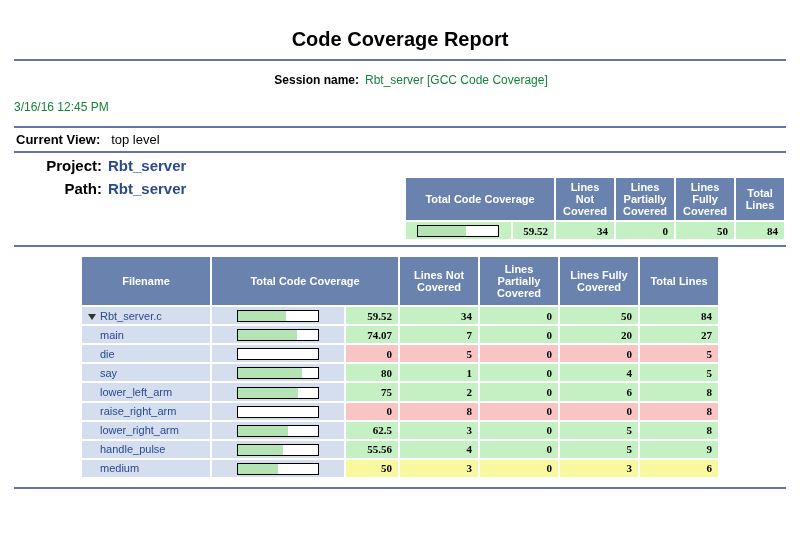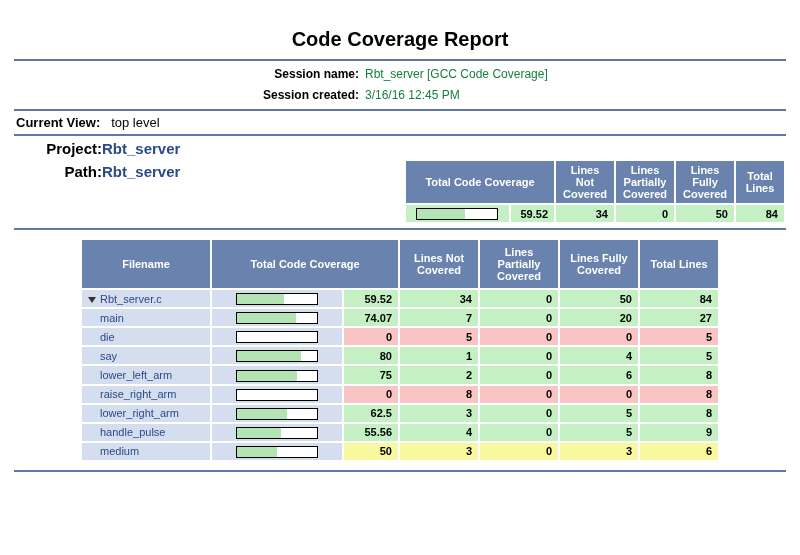--- a/index.html
+++ b/index.html
@@ -19,21 +19,21 @@
   hr.rule {
     border: none;
     border-top: 2px solid #6076a8;
     margin: 4px 0;
   }
   .meta-block {
     margin: 4px 0 6px;
   }
   .meta-row {
     display: flex;
-    margin: 5px 0;
+    margin: 11px 0;
     line-height: 16px;
     align-items: flex-end;
   }
   .meta-label {
     width: 345px;
     text-align: right;
     font-weight: bold;
     padding-right: 6px;
   }
   .meta-val {
@@ -52,21 +52,21 @@
     margin: 4px 2px 2px;
   }
   .curview b { font-weight: bold; }
   .proj-row {
     display: flex;
     align-items: baseline;
     font-size: 15px;
     font-weight: bold;
     margin-top: 4px;
   }
-  .proj-row .plabel { width: 88px; text-align: right; }
+  .proj-row .plabel { width: 88px; text-align: right; padding-right: 6px; }
   .proj-row .pval { color: #2a4a8a; }
   .path-wrap {
     display: flex;
     align-items: flex-start;
     margin-top: 2px;
   }
   .summary-table {
     margin-left: auto;
     border-collapse: separate;
     border-spacing: 2px;
@@ -115,21 +115,21 @@
   }
   .expander {
     display: inline-block;
     width: 0; height: 0;
     border-left: 4px solid transparent;
     border-right: 4px solid transparent;
     border-top: 6px solid #333;
     margin-right: 4px;
     vertical-align: middle;
   }
-  .num { text-align: right; font-weight: bold; }
+  .num { text-align: right; font-weight: bold; font-family: Liberation Serif, serif; }
   .barcell { background: #d4deee; text-align: center; }
   .bar {
     display: inline-block;
     width: 80px;
     height: 10px;
     border: 1px solid #000;
     background: #fff;
     vertical-align: middle;
     position: relative;
   }
@@ -145,21 +145,20 @@
 
 <h1>Code Coverage Report</h1>
 <hr class="rule">
 
 <div class="meta-block">
   <div class="meta-row">
     <div class="meta-label">Session name:</div>
     <div class="meta-val">Rbt_server [GCC Code Coverage]</div>
   </div>
   <div class="meta-row">
-    <div class="meta-label">Session created:</div>
     <div class="meta-val">3/16/16 12:45 PM</div>
   </div>
 </div>
 
 <hr class="rule">
 
 <div class="curview">
   <b>Current View:</b>&nbsp;&nbsp;
   <span>top level</span>
 </div>

